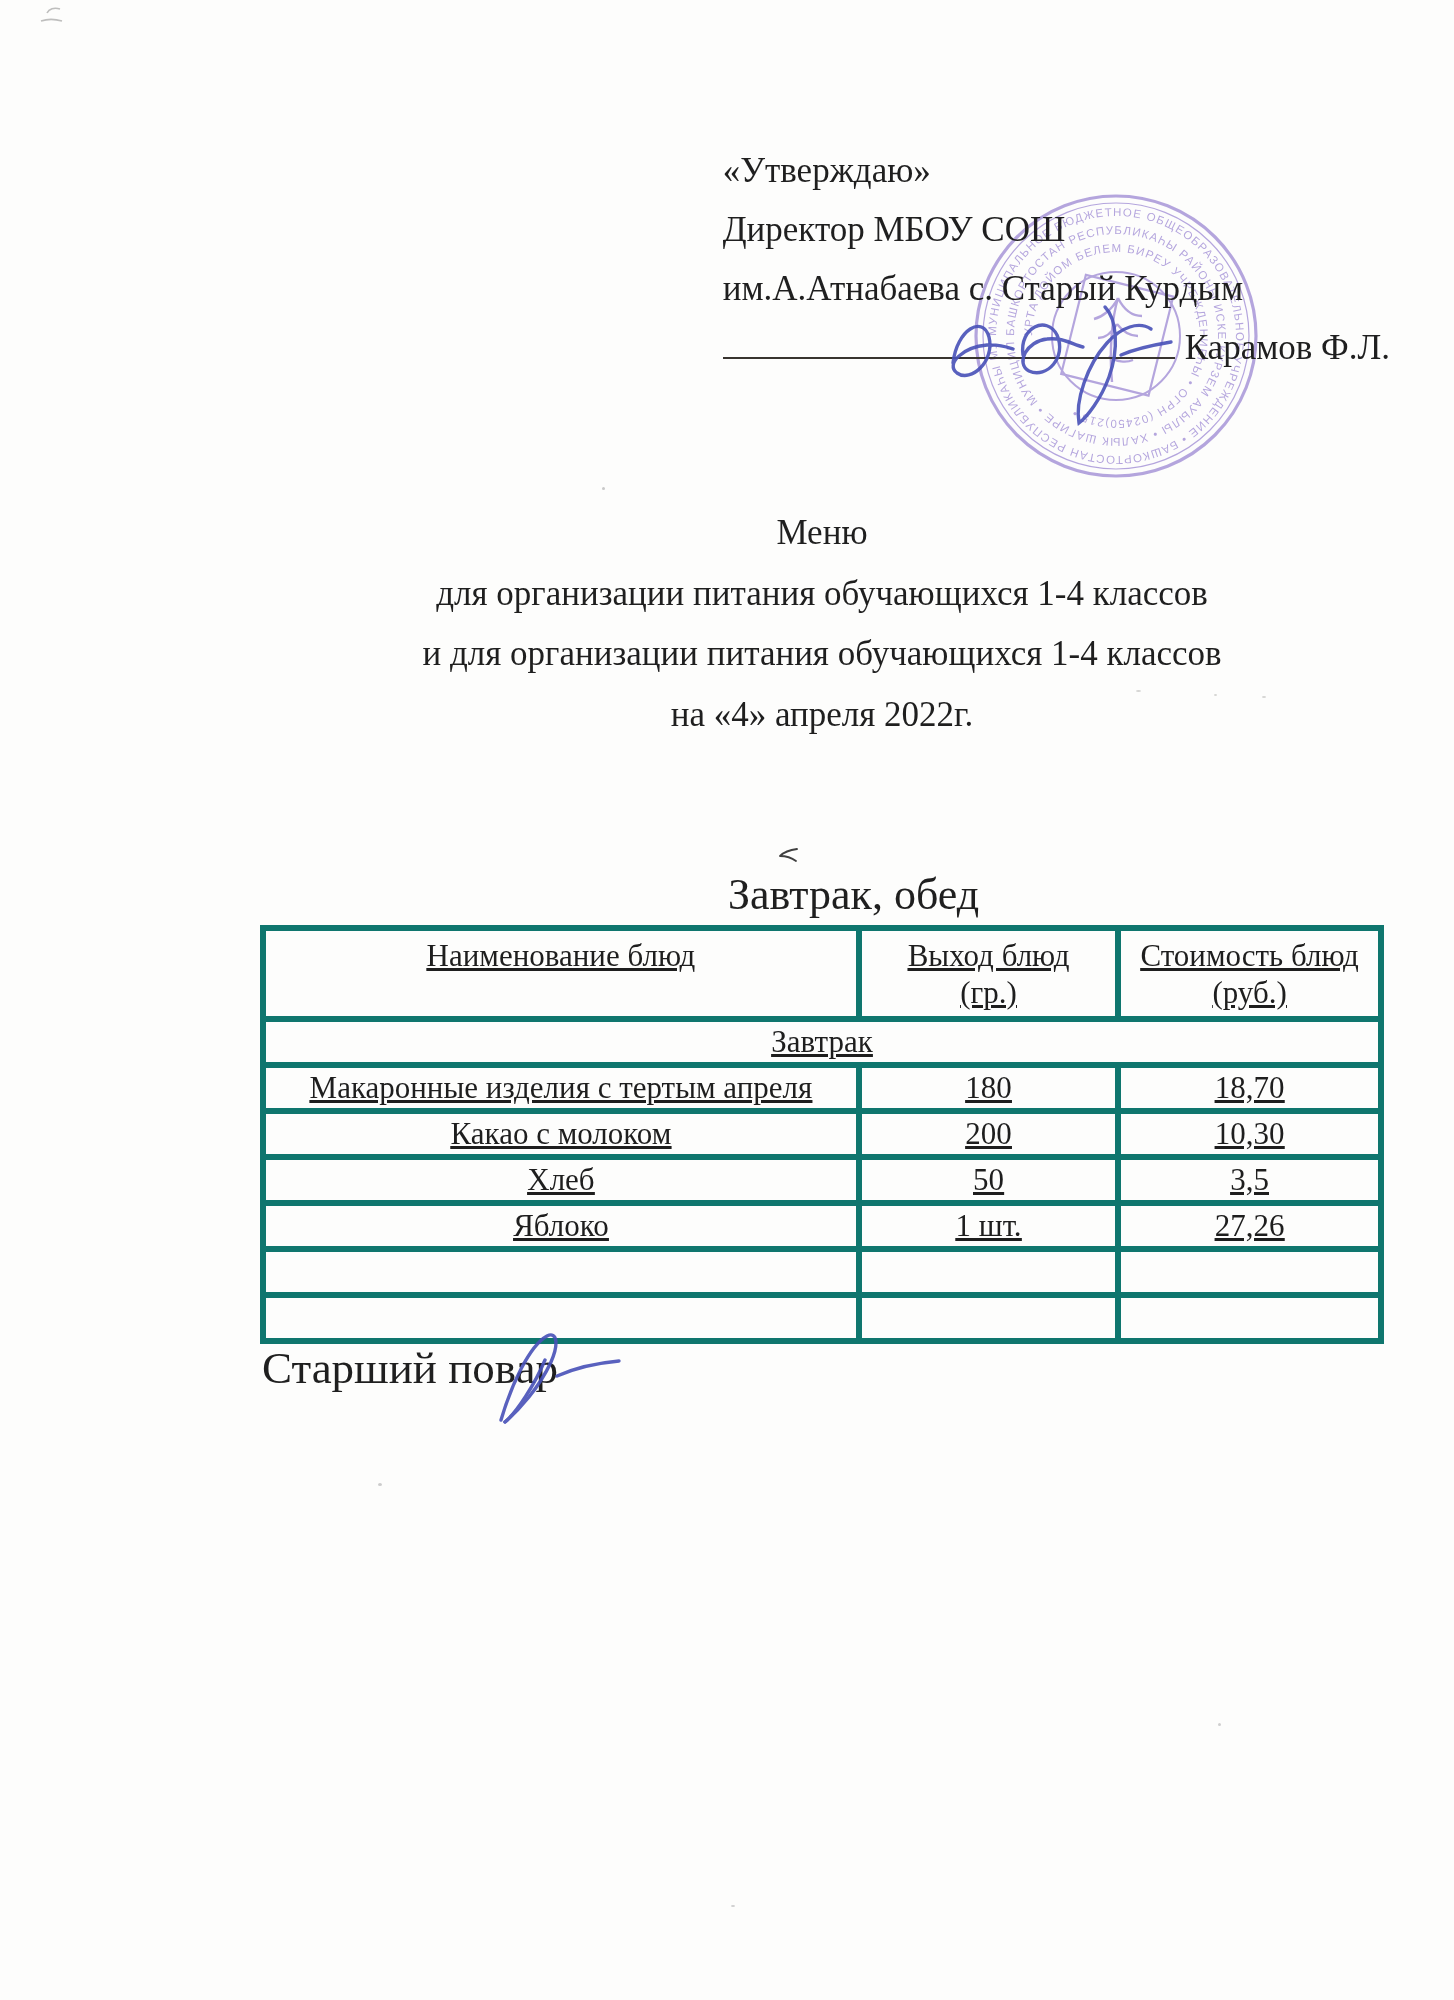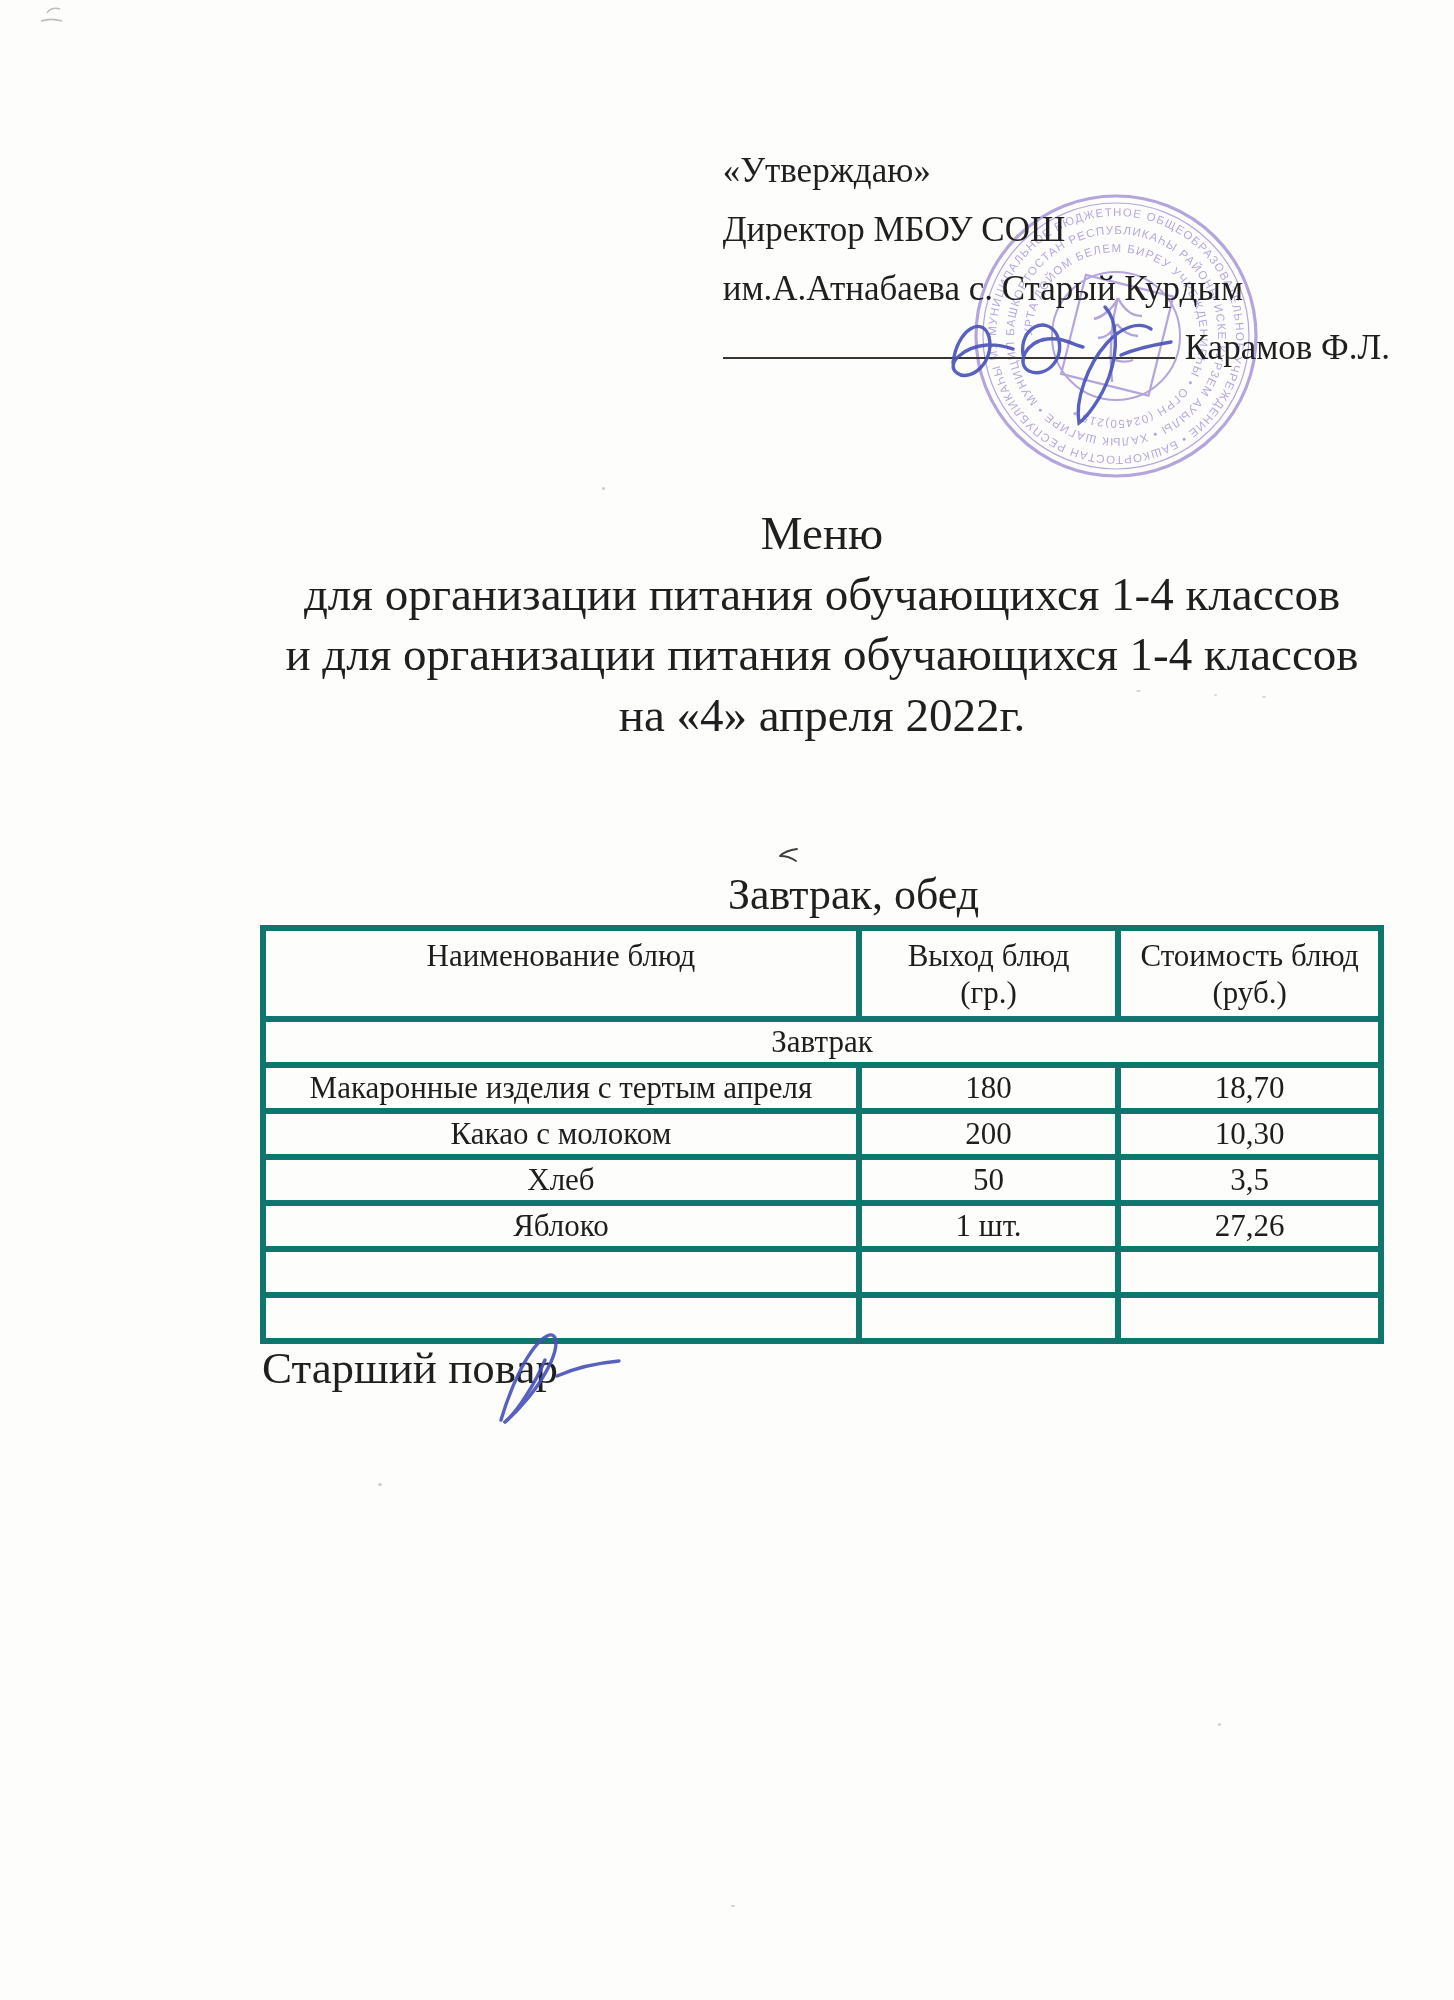--- a/index.html
+++ b/index.html
@@ -49,21 +49,21 @@
 
   .ink { z-index: 4; position: absolute; }
 
   
   .title-block {
     position: absolute;
     left: 260px;
     width: 1124px;
     top: 503px;
     text-align: center;
-    font-size: 47px;
+    font-size: 35px;
     line-height: 60.5px;
     z-index: 2;
   }
 
   .meal-heading {
     position: absolute;
     left: 728px;
     top: 869px;
     font-size: 44px;
     z-index: 2;
@@ -76,20 +76,21 @@
     top: 925px;
     width: 1124px;
     border-collapse: collapse;
     font-size: 31px;
     text-align: center;
     z-index: 2;
     color: #1e1e1e;
   }
   table.menu-table, table.menu-table td, table.menu-table th {
     border: 6px solid #0f766e;
+    text-decoration: underline;
   }
   table.menu-table { border-width: 2.5px; }
   table.menu-table th {
     height: 78px;
     font-weight: normal;
     vertical-align: top;
     padding-top: 6px;
     line-height: 37px;
   }
   table.menu-table td { height: 40px; padding: 0 6px; }

